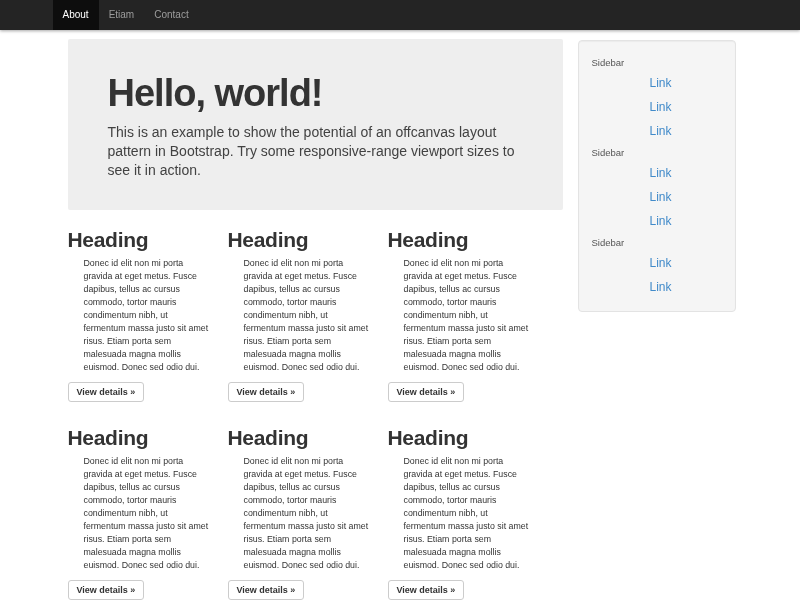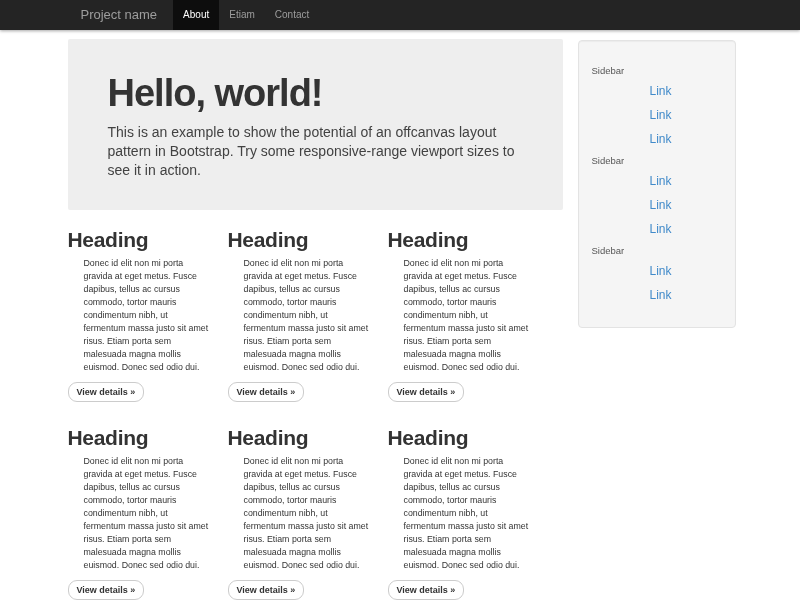--- a/index.html
+++ b/index.html
@@ -23,38 +23,37 @@
   
   .jumbotron{background:#eeeeee;border-radius:2px;padding:34px 40px 30px;}
   .jumbotron h1{margin:0;font-size:38px;font-weight:bold;letter-spacing:-1px;color:#333;line-height:1.08;}
   .jumbotron p{margin:9px 0 0;font-size:14px;line-height:19px;color:#424242;}
   
   .cards-row{display:flex;}
   .card{width:160px;}
   .card h2{margin:18px 0 6px;font-size:21px;font-weight:bold;letter-spacing:-0.3px;color:#333;line-height:1.1;}
   .card p{margin:0 16px 7px;font-size:8.8px;line-height:13px;color:#333;}
   .btn{display:inline-block;font-size:9px;font-weight:bold;color:#333;background:#fff;
-       border:1px solid #ccc;border-radius:9px;padding:4px 8px;text-decoration:none;cursor:pointer;}
+       border:1px solid #ccc;border-radius:3px;padding:4px 8px;text-decoration:none;cursor:pointer;}
   .row2{margin-top:6px;}
   
-  .well{background:#f5f5f5;border:1px solid #e3e3e3;border-radius:4px;margin-top:1px;padding:20px 0;
+  .well{background:#f5f5f5;border:1px solid #e3e3e3;border-radius:4px;margin-top:1px;padding:12px 0;
         box-shadow:inset 0 1px 1px rgba(0,0,0,.04);}
   .well ul{list-style:none;margin:0;padding:0;}
   .sb-header{font-size:9.5px;color:#555;padding:4px 13px 3px;}
   .sb-link a{display:block;font-size:12px;color:#428bca;text-decoration:none;padding:5px 13px 5px 21px;text-align:center;}
   
   .footer-divider{border:0;border-top:1px solid #e5e5e5;margin:14px 0 0;}
   .copyright{margin:8px 0 0;padding-left:12px;font-size:15px;color:#777;}
 </style>
 </head>
 <body>
 
 <nav class="navbar">
   <div class="navbar-inner">
-    <a class="brand" href="#">Project name</a>
     <ul class="navmenu">
       <li class="active">
           <a href="#">About</a>
         </li>
       <li>
           <a href="#">Etiam</a>
         </li>
       <li>
           <a href="#">Contact</a>
         </li>

